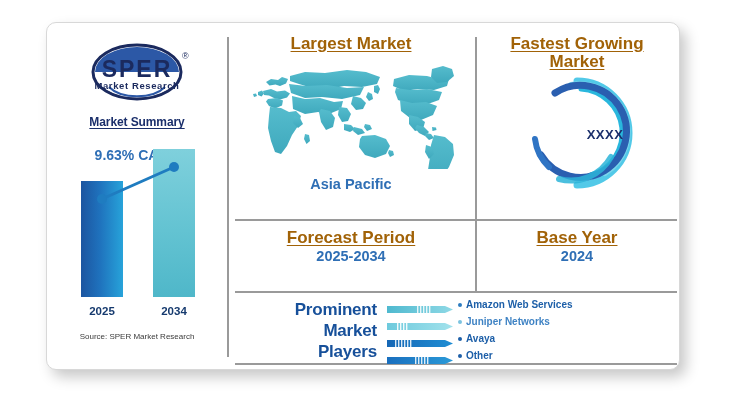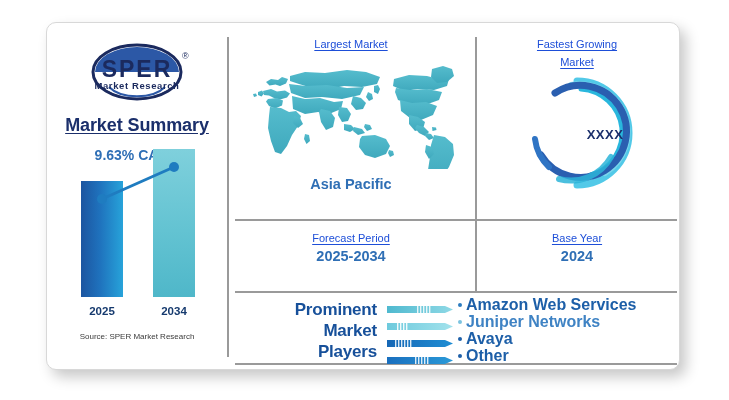--- a/index.html
+++ b/index.html
@@ -16,21 +16,21 @@
   }
 
   
   .left-panel{position:absolute;left:0;top:4px;width:180px;height:100%;}
 
   .logo-wrap{position:absolute;left:22px;top:14px;width:136px;height:62px;}
   .logo-wrap svg{display:block;}
 
   .market-summary{
     position:absolute;left:0;top:88px;width:180px;text-align:center;
-    font-size:18px;font-weight:bold;color:#1b2f6b;
+    font-size:12px;font-weight:bold;color:#1b2f6b;
     text-decoration:underline;text-underline-offset:2px;
     letter-spacing:-0.1px;
   }
   .cagr{
     position:absolute;left:0;top:120px;width:180px;text-align:center;
     font-size:14px;font-weight:bold;color:#2f6fb5;
   }
 
   
   .chart{position:absolute;left:18px;top:150px;width:150px;height:142px;}
@@ -55,21 +55,21 @@
 
   
   .grid{position:absolute;left:182px;top:0;right:0;bottom:0;}
 
   .h-line{position:absolute;height:2px;background:#9a9a9a;}
   .v-line{position:absolute;width:2px;background:#9a9a9a;}
 
   .cell{position:absolute;box-sizing:border-box;text-align:center;}
 
   .cell-title{
-    font-size:11px;font-weight:normal;color:#1d4ed8;line-height:18px;
+    font-size:17px;font-weight:bold;color:#a16207;line-height:18px;
     text-decoration:underline;text-underline-offset:2px;
   }
   .cell-value{font-size:14.5px;font-weight:bold;color:#2f6fb5;line-height:19px;}
 
   
   #cell-largest{left:0;top:8px;width:244px;height:182px;}
   #cell-largest .cell-title{margin-top:4px;}
   .map-holder{margin-top:8px;width:100%;height:110px;}
   .map-holder svg{display:block;margin:0 auto;}
   #cell-largest .cell-value{margin-top:4px;}
@@ -95,21 +95,21 @@
   #cell-players{left:0;top:272px;width:450px;height:70px;text-align:left;}
   .players-row{display:flex;align-items:center;height:70px;padding-left:20px;}
   .players-label{
     width:128px;text-align:right;font-size:17px;font-weight:bold;
     color:#17509a;line-height:21px;letter-spacing:-0.2px;
   }
   .players-legend{margin-left:10px;}
   .legend-item{display:flex;align-items:center;height:17px;}
   .legend-bar{width:68px;height:9px;margin-right:3px;position:relative;}
   .legend-dot{width:4px;height:4px;border-radius:50%;margin-right:4px;}
-  .legend-name{font-size:16px;font-weight:bold;color:#1d5fa8;white-space:nowrap;}
+  .legend-name{font-size:10px;font-weight:bold;color:#1d5fa8;white-space:nowrap;}
   .legend-name.dim{color:#3f83c4;}
 </style>
 </head>
 <body>
 
 <div id="stage">
 
   <div class="card">
 
     <div class="left-panel">

